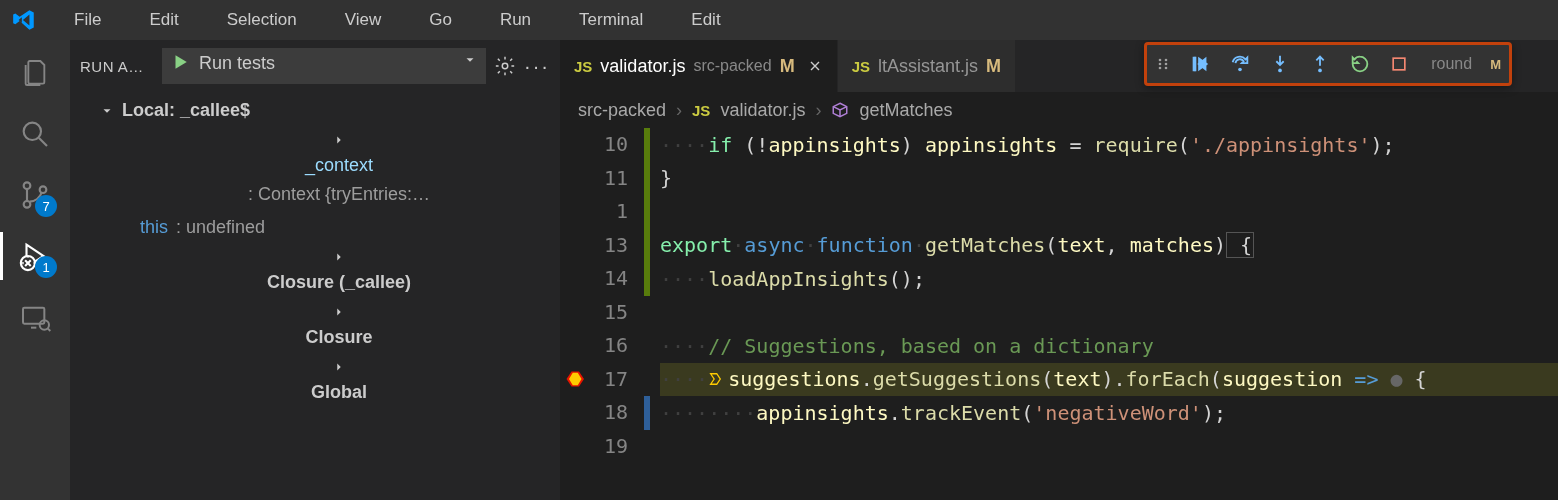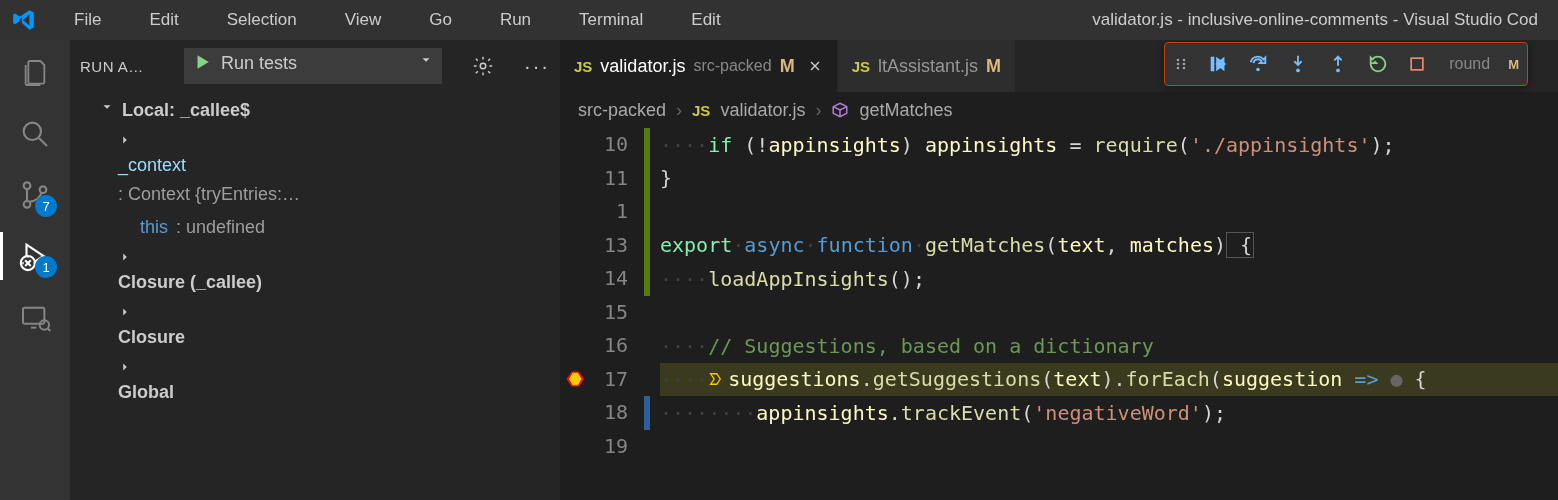--- a/index.html
+++ b/index.html
@@ -43,21 +43,21 @@
   width: 490px;
   background: #252526;
   display: flex;
   flex-direction: column;
 }
 .sidebar-header {
   height: 52px;
   display: flex;
   align-items: center;
   padding: 0 10px;
-  gap: 24px;
+  gap: 2px;
 }
 .sidebar-title { font-size: 15px; color: #cccccc; white-space: nowrap; overflow: hidden; text-overflow: ellipsis; width: 80px; letter-spacing: 0.5px;}
 .config-dropdown {
   background: #3c3c3c;
   border: 1px solid #3c3c3c;
   display: flex;
   align-items: flex-start;
   padding: 4px 8px;
   gap: 10px;
   flex: 1;
@@ -72,20 +72,21 @@
   gap: 8px;
   font-size: 15px;
   font-weight: 600;
   color: #cccccc;
   cursor: pointer;
   letter-spacing: 0.5px;
 }
 .tree { padding: 2px 0 0 0; }
 .tree-item {
   display: flex;
+  align-items: center;
   padding: 6px 0 6px 18px;
   gap: 8px;
   font-size: 18px;
   cursor: pointer;
 }
 .tree-item.level1 { padding-left: 30px; }
 .tree-item.level2 { padding-left: 48px; font-weight:600;flex-direction:column;}
 .tree-item.level3 { padding-left: 70px; }
 .var-name { color: #9cdcfe; }
 .var-value { color: #9d9d9d; }
@@ -104,23 +105,23 @@
   color: #969696;
 }
 .tab.active { background: #1e1e1e; color: #ffffff; }
 .js-icon { color: #cbcb41; font-weight: 600; font-size: 15px; }
 .tab-dir { color: #888; font-size: 16px; }
 .tab-mod { color: #d7ba7d; font-weight: 600; }
 .tab-close { color: #cccccc; margin-left: 4px; }
 .debug-toolbar {
   position: absolute;
   top: 2px;
-  right: 30px;
+  right: 46px;
   background: #333333;
-  border: 1px solid #c2410c;
+  border: 3px solid #c2410c;
   border-radius: 4px;
   display: flex;
   align-items: center;
   padding: 4px 8px;
   gap: 18px;
   height: 44px;
   z-index: 10;
   box-shadow: 0 2px 8px rgba(0,0,0,0.4);
 }
 .debug-btn { display:flex; align-items:center; justify-content:center; cursor: pointer; }
@@ -175,21 +176,20 @@
   <div class="menu-bar">
     <div class="menu-item">File</div>
     <div class="menu-item">Edit</div>
     <div class="menu-item">Selection</div>
     <div class="menu-item">View</div>
     <div class="menu-item">Go</div>
     <div class="menu-item">Run</div>
     <div class="menu-item">Terminal</div>
     <div class="menu-item">Edit</div>
   </div>
-  <div class="window-title">validator.js - inclusive-online-comments - Visual Studio Cod</div>
 </div>
 
 <div class="main-area">
 
   <div class="activity-bar">
     <div class="activity-item">
       <svg width="32" height="32" viewBox="0 0 24 24" fill="none" stroke="currentColor" stroke-width="1.4">
           <path d="M8 3h8l3 3v13a1 1 0 01-1 1H8a1 1 0 01-1-1V4a1 1 0 011-1z"></path>
           <path d="M5 6v14a1 1 0 001 1h10"></path>
         </svg>

